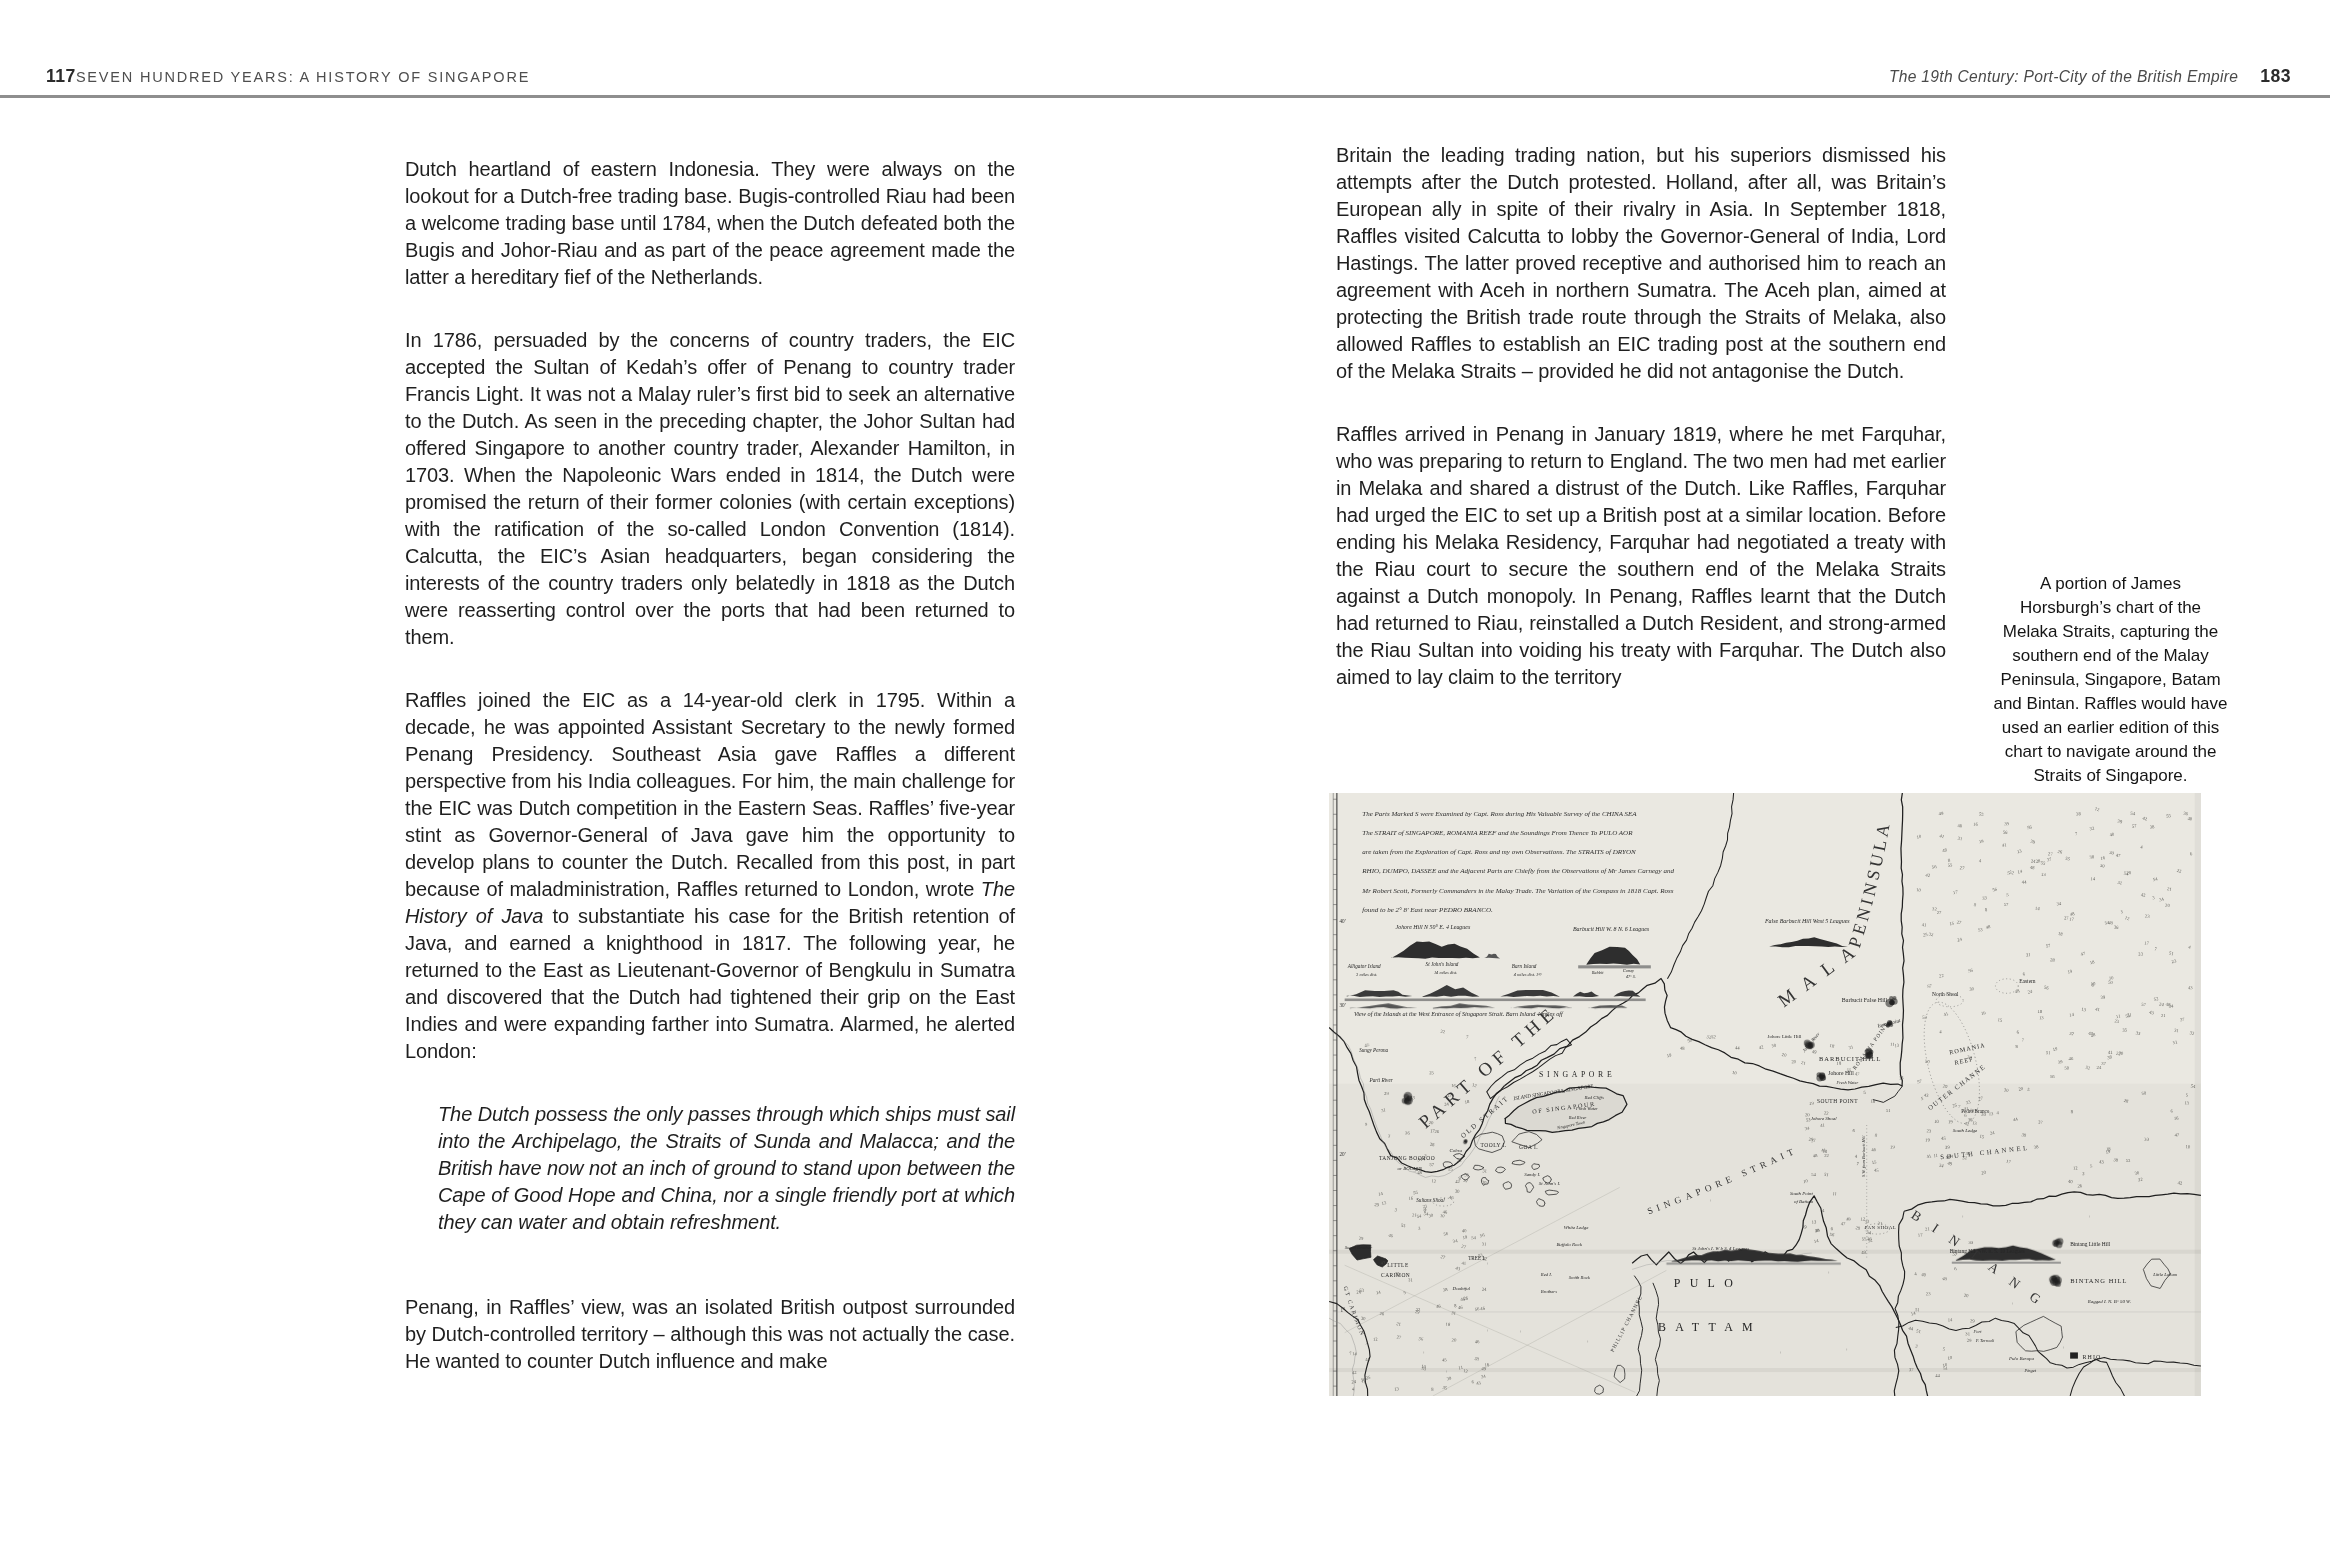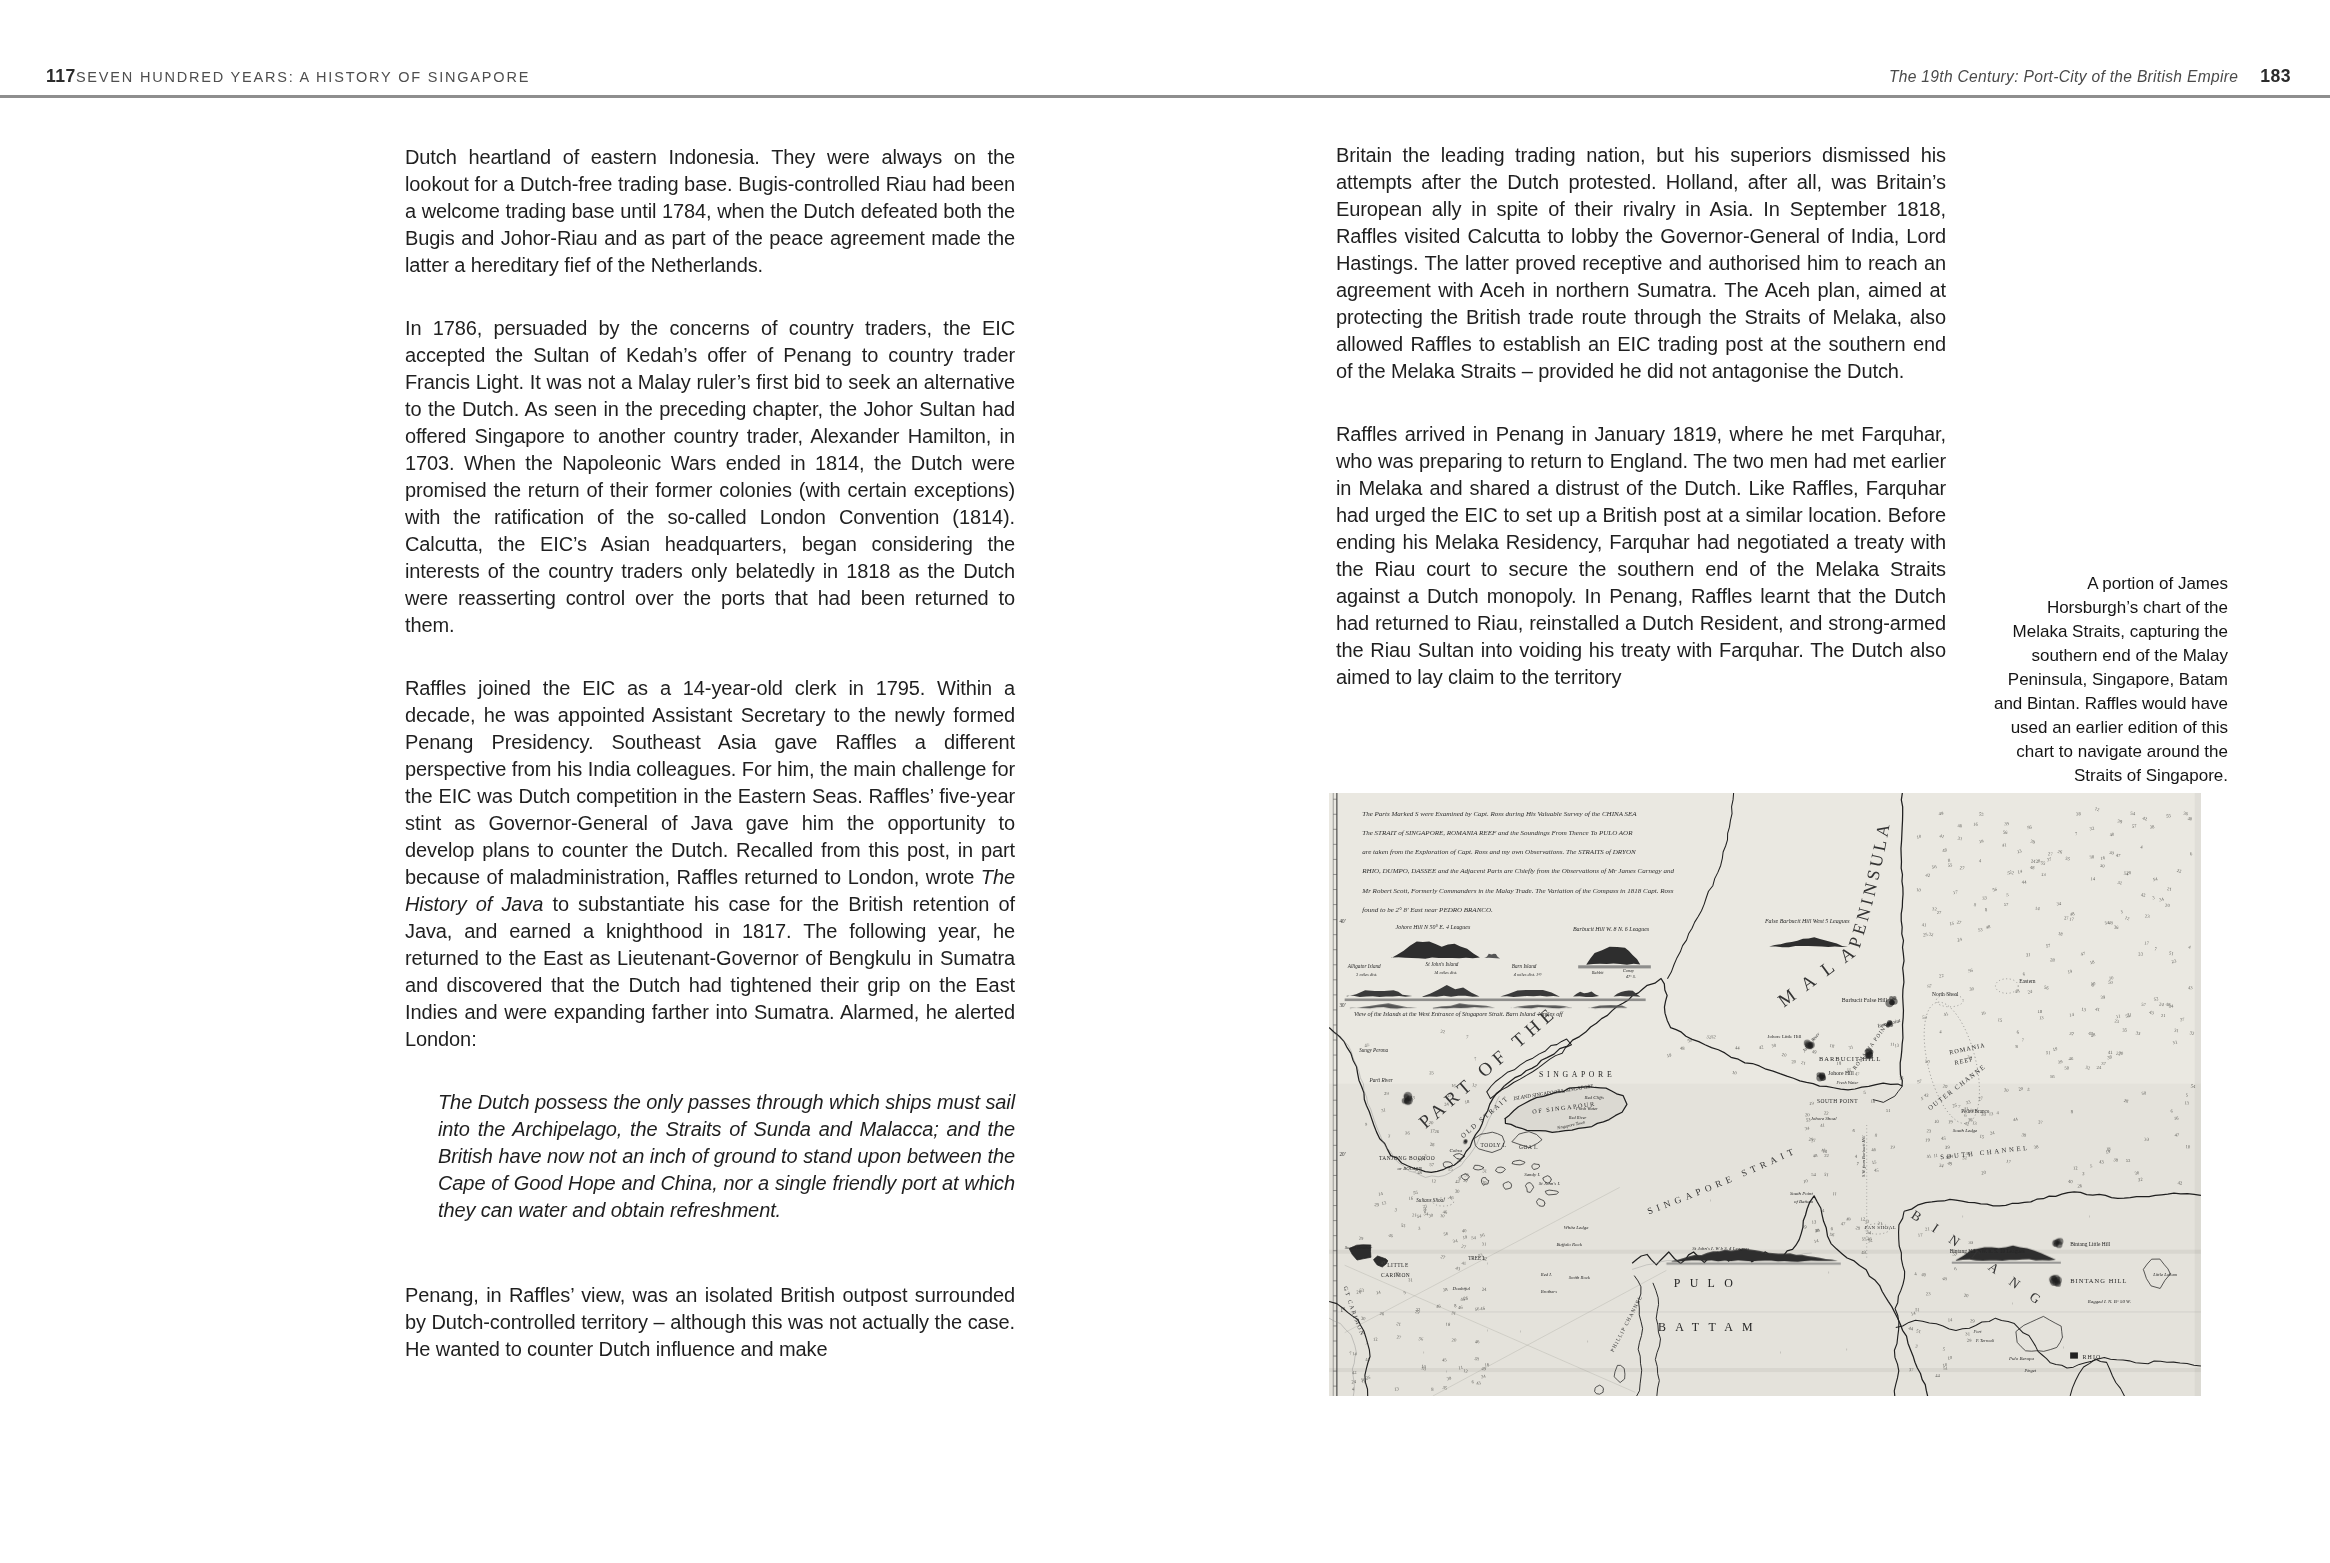--- a/index.html
+++ b/index.html
@@ -11,26 +11,26 @@
   .hdr-right{right:39px;}
   .pagenum{font-size:17.6px;font-weight:bold;color:#2b2b2b;letter-spacing:0.5px;}
   .runtitle{font-size:14.5px;letter-spacing:1.8px;color:#4e4e4e;}
   .runtitle-it{font-size:15.6px;font-style:italic;color:#4a4a4a;letter-spacing:0.3px;margin-right:22px;}
   .rule{position:absolute;left:0;right:0;top:95px;height:2.6px;background:#8e8e8e;}
   
   .col{position:absolute;width:610px;font-size:20px;line-height:27px;
        text-align:justify;color:#1f1f1f;letter-spacing:-0.1px;}
   .col p{margin:0 0 36px 0;}
   .col blockquote{margin:26px 0 58px 33px;font-style:italic;}
-  .col-left{left:405px;top:144px;}
+  .col-left{left:405px;top:156px;}
   .col-right{left:1336px;top:142px;}
   .it{font-style:italic;}
   
   .caption{position:absolute;left:1993px;top:572px;width:235px;
-           font-size:17px;line-height:24px;color:#151515;text-align:right;}
+           font-size:17px;line-height:24px;color:#151515;text-align:center;}
   
   .map{position:absolute;left:1329px;top:793px;width:872px;height:603px;margin:0;
        box-shadow:0 0 0 0.5px #d6d4cd inset;text-align:right;}
   .map svg{display:block;width:100%;height:100%;}
 </style>
 </head>
 <body>
 
 <header class="hdr hdr-left">
   <span class="pagenum">117</span><span class="runtitle">SEVEN HUNDRED YEARS: A HISTORY OF SINGAPORE</span>

